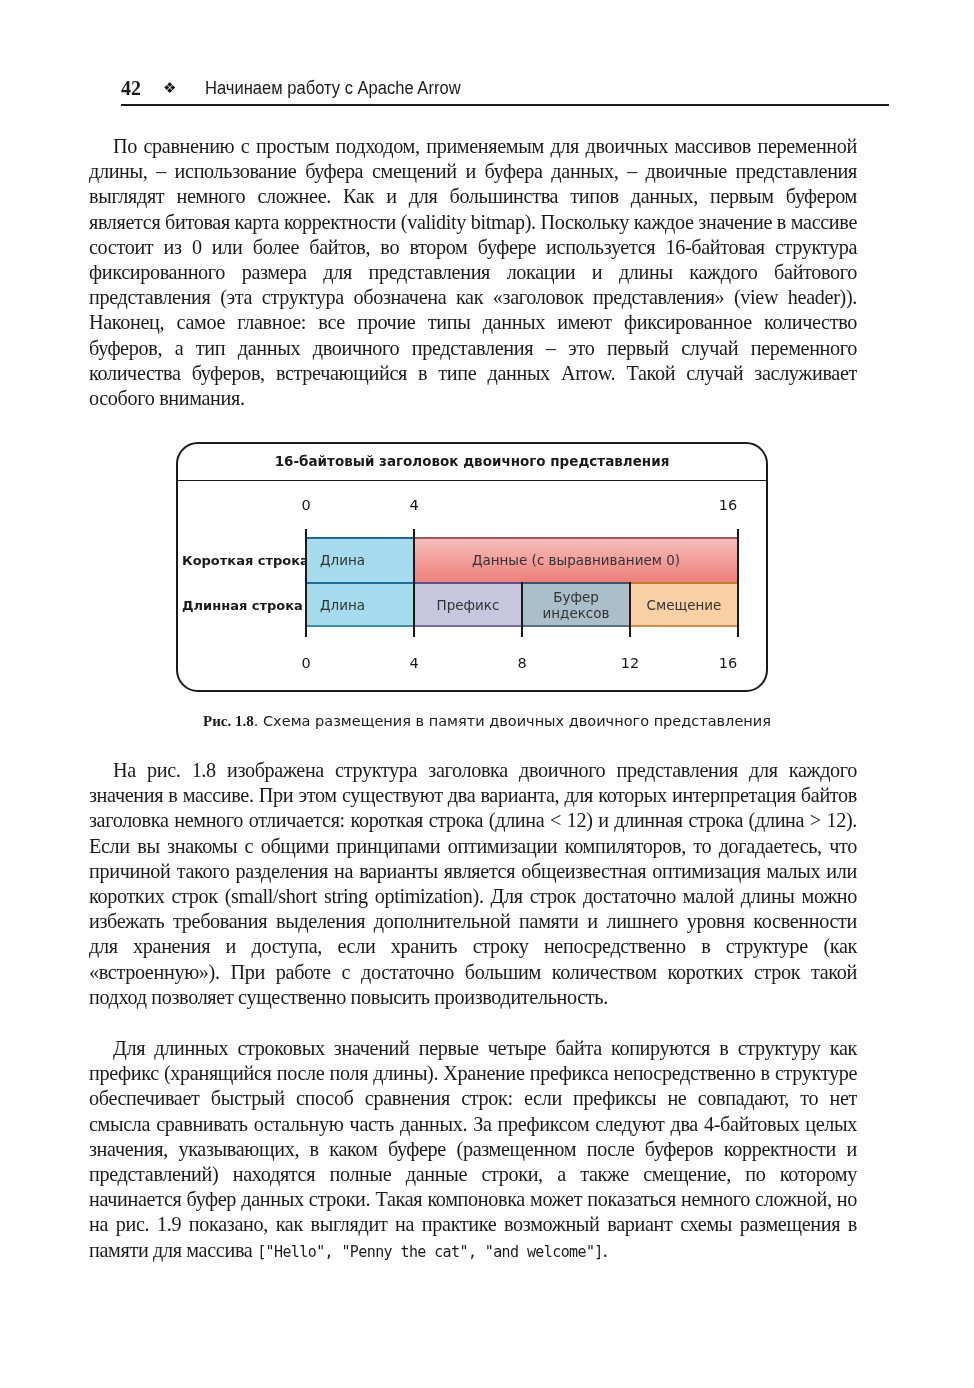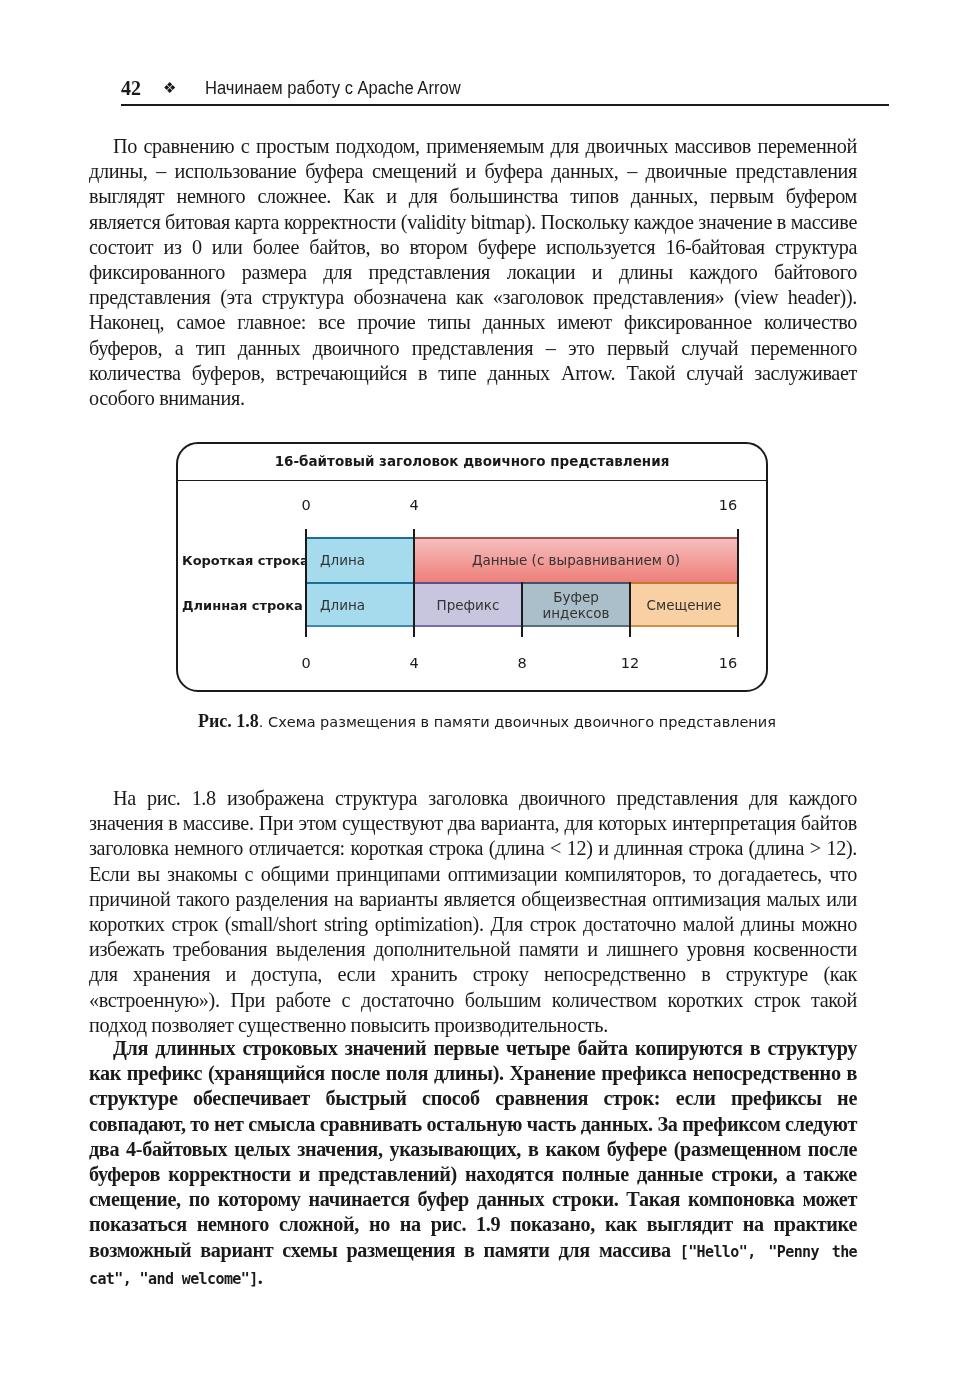--- a/index.html
+++ b/index.html
@@ -3,29 +3,29 @@
 <meta charset="utf-8">
 <style>
   html, body { margin: 0; padding: 0; background: #ffffff; }
   body { width: 974px; height: 1388px; position: relative; overflow: hidden; color: #1a1a1a; }
   .page-header { position: absolute; left: 89px; top: 76px; width: 768px; height: 28px; border-bottom: 2px solid #1a1a1a; margin-left: 32px; }
   .page-num { position: absolute; left: 0; top: 0; font-family: "Liberation Serif", serif; font-size: 20px; font-weight: bold; line-height: 24px; }
   .ornament { position: absolute; left: 42px; top: 0; font-family: "DejaVu Sans", sans-serif; font-size: 15px; line-height: 24px; }
   .running-title { position: absolute; left: 84px; top: 0; font-family: "Liberation Sans", sans-serif; font-size: 18px; line-height: 24px; transform: scaleX(0.92); transform-origin: left; }
   .para { position: absolute; left: 89px; width: 768px; font-family: "Liberation Serif", serif; font-size: 20.2px; line-height: 25.2px; text-align: justify; text-indent: 24px; letter-spacing: -0.35px; }
   #p1 { top: 134px; }
-  #p2 { top: 786px; }
-  #p3 { top: 1036px; font-weight: bold; }
+  #p2 { top: 758px; }
+  #p3 { top: 1036px; }
   .mono { font-family: "DejaVu Sans Mono", monospace; font-size: 15px; letter-spacing: -0.6px; }
   .figure { position: absolute; left: 176px; top: 442px; width: 592px; height: 250px; border: 2px solid #1a1a1a; border-radius: 22px; box-sizing: border-box; }
   .fig-title { position: absolute; left: 0; right: 0; top: 0; height: 36px; border-bottom: 1.5px solid #1a1a1a; text-align: center; font-family: "DejaVu Sans", sans-serif; font-size: 13.5px; font-weight: bold; line-height: 34px; }
   .fig-svg { position: absolute; left: 0; top: 0; }
   .fig-svg text { font-family: "DejaVu Sans", sans-serif; }
   .caption { position: absolute; left: 0; width: 974px; top: 710px; text-align: center; font-family: "DejaVu Sans", sans-serif; font-size: 14.5px; line-height: 22px; }
-  .caption-label { font-family: "Liberation Serif", serif; font-weight: bold; font-size: 18px; }
+  .caption-label { font-family: "Liberation Serif", serif; font-weight: bold; font-size: 15px; }
 </style>
 </head>
 <body>
 
 <div class="page-header">
   <span class="page-num">42</span>
   <span class="ornament">❖</span>
   <span class="running-title">Начинаем работу с Apache Arrow</span>
 </div>
 

